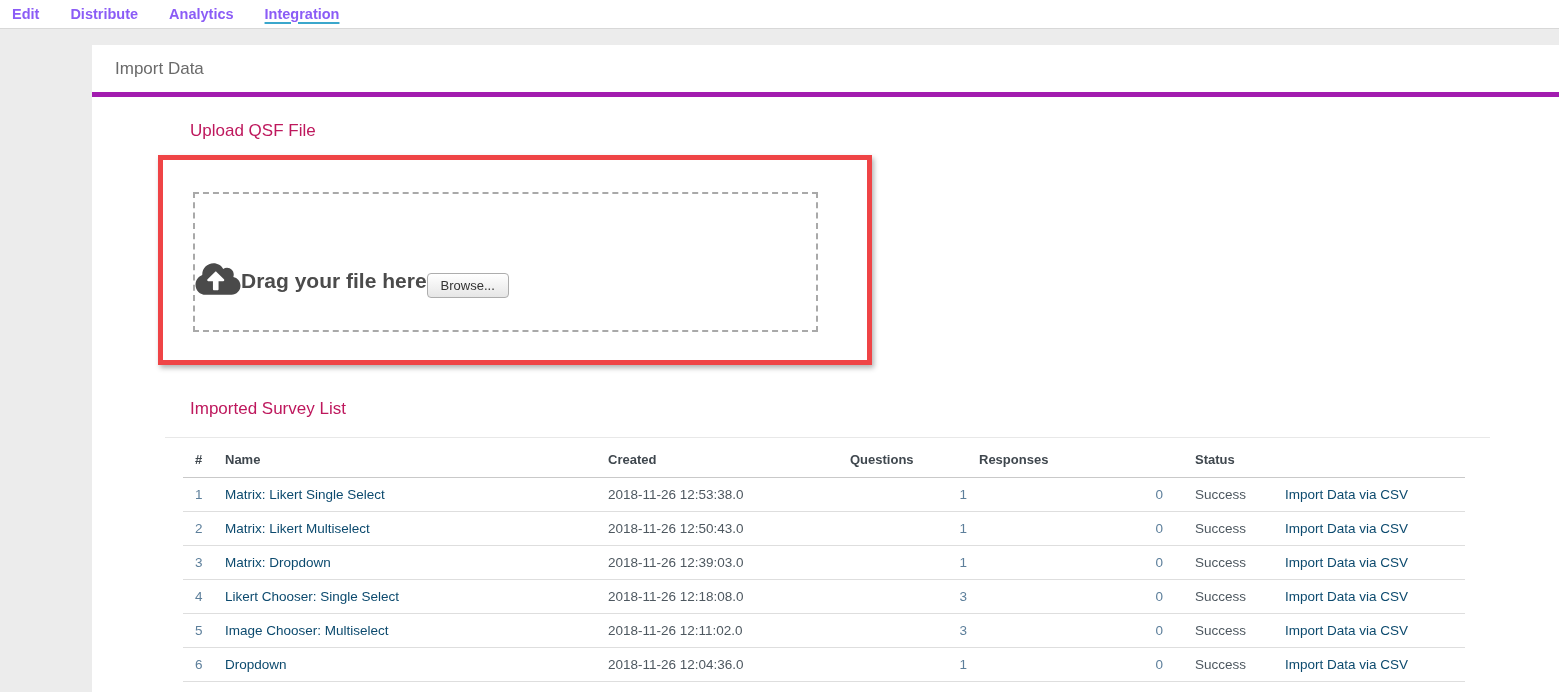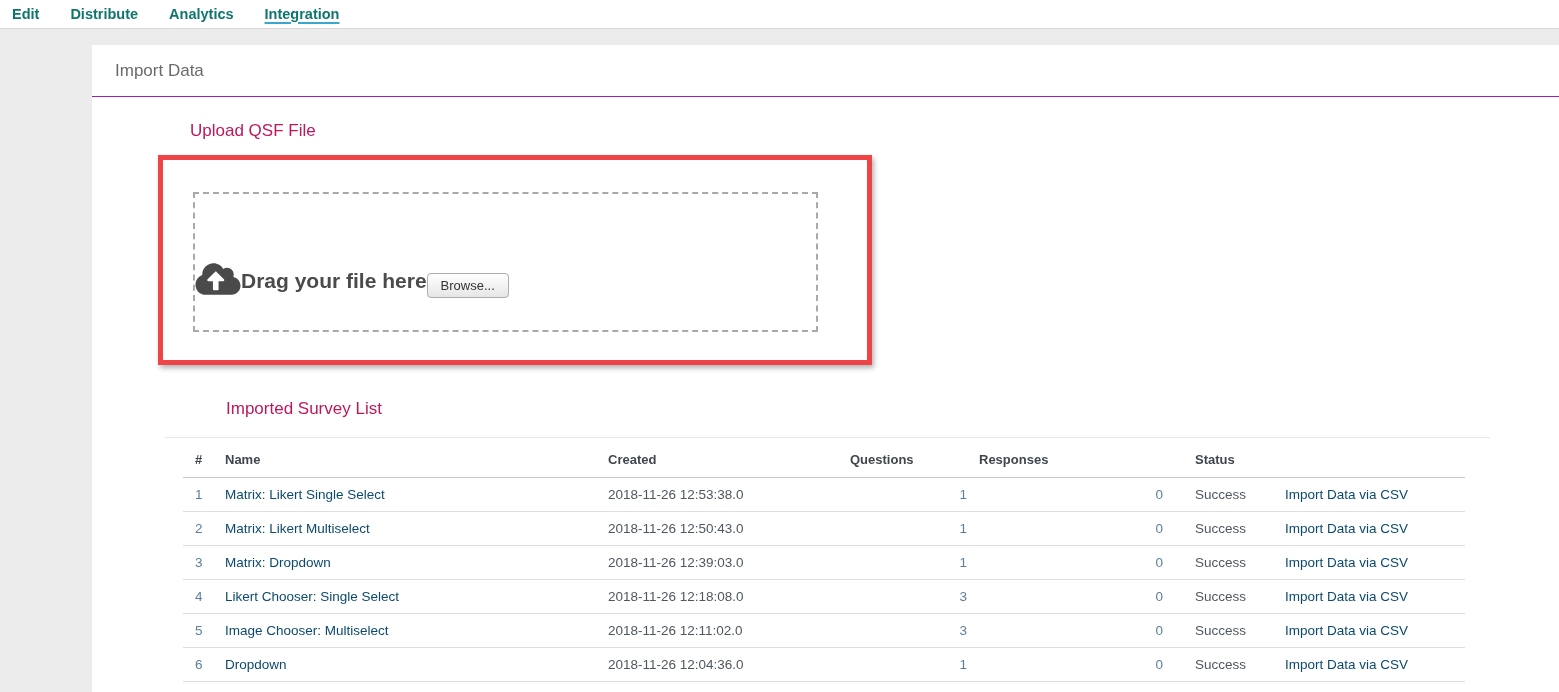--- a/index.html
+++ b/index.html
@@ -6,40 +6,40 @@
   html,body { width:1559px; height:692px; font-family:"Liberation Sans", sans-serif; }
   body { position:relative; background:#ececec; overflow:hidden; }
 
   
   .nav-bar {
     position:absolute; top:0; left:0; width:1559px; height:29px;
     background:#ffffff; border-bottom:1px solid #d8d8d8;
     display:flex; align-items:center; padding-left:12px; gap:31px;
   }
   .nav-link {
-    font-size:14.5px; font-weight:700; color:#0f766e;
+    font-size:14.5px; font-weight:700; color:#8b5cf6;
     text-decoration:none; cursor:pointer; line-height:29px;
   }
   .nav-link.active { text-decoration:underline; text-decoration-color:#3aa7cc; text-underline-offset:3px; text-decoration-thickness:2px; }
 
   
   .panel {
     position:absolute; left:92px; top:45px; width:1467px; height:647px;
     background:#ffffff;
   }
   .panel-header {
     position:absolute; left:0; top:0; width:100%; height:52px;
-    border-bottom:1px solid #a21caf;
+    border-bottom:5px solid #a21caf;
     display:flex; align-items:center; padding-left:23px;
   }
   .panel-title { font-size:17px; color:#6a6a6a; }
 
   .section-heading { position:absolute; font-size:17px; color:#be185d; }
   .heading-upload { left:98px; top:76px; }
-  .heading-list   { left:98px; top:354px;margin-left:36px; }
+  .heading-list   { left:98px; top:354px; }
 
   
   .annotation-rect {
     position:absolute; left:66px; top:110px; width:714px; height:210px;
     border:5px solid #ef4446;
     box-shadow:2px 3px 5px rgba(0,0,0,0.30);
     pointer-events:none;
   }
 
   .upload-helper {

